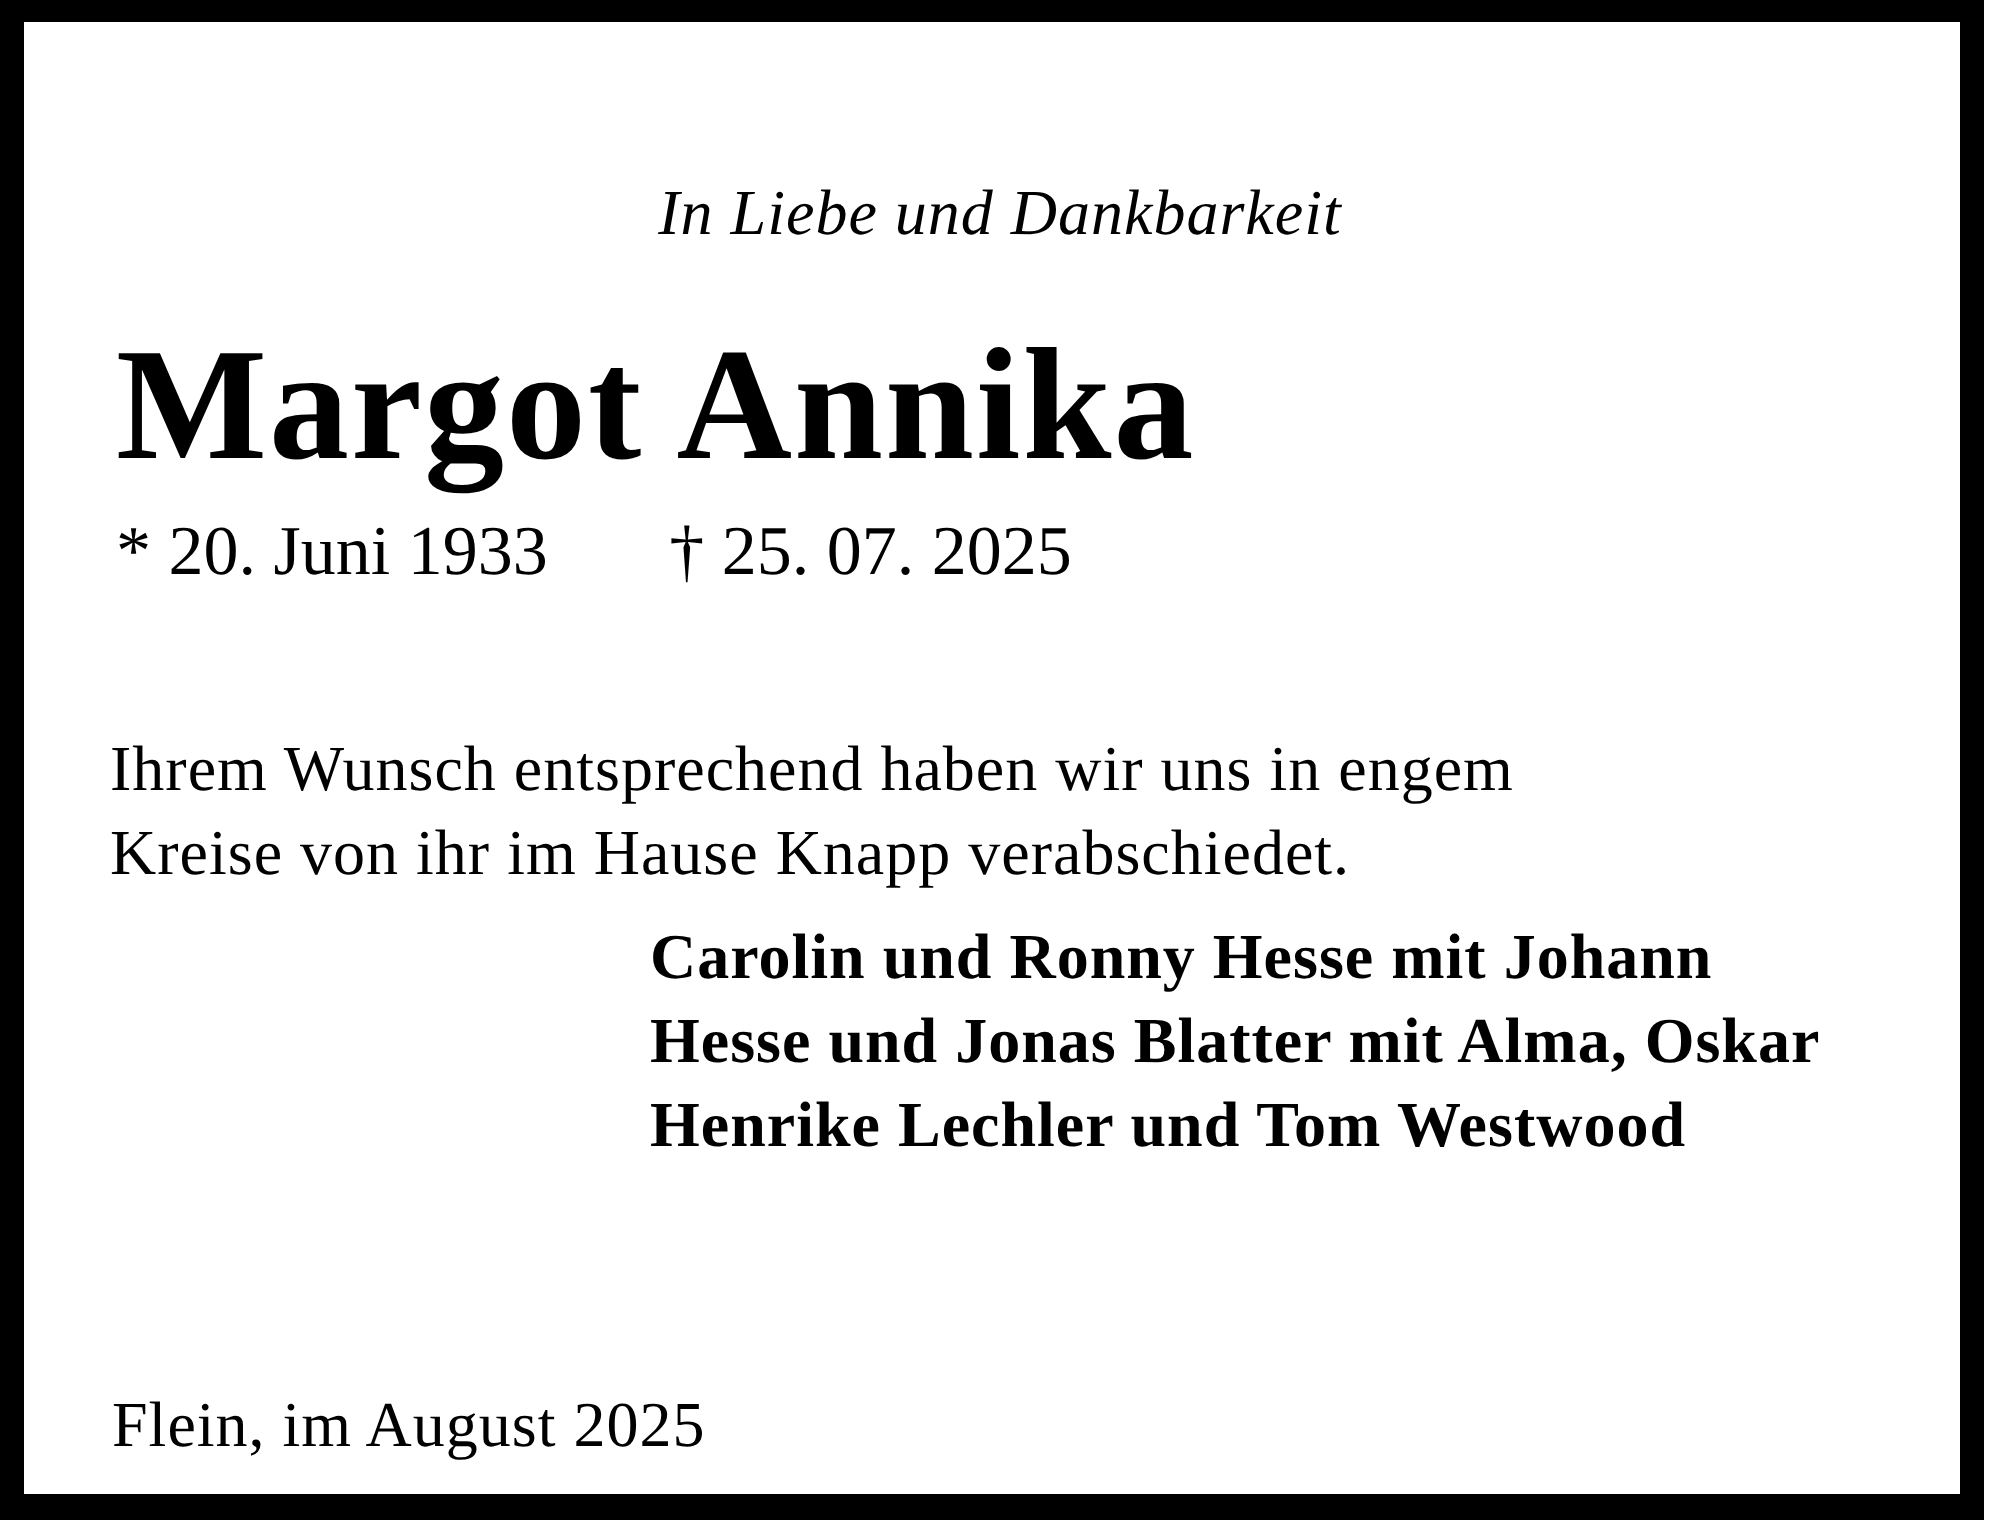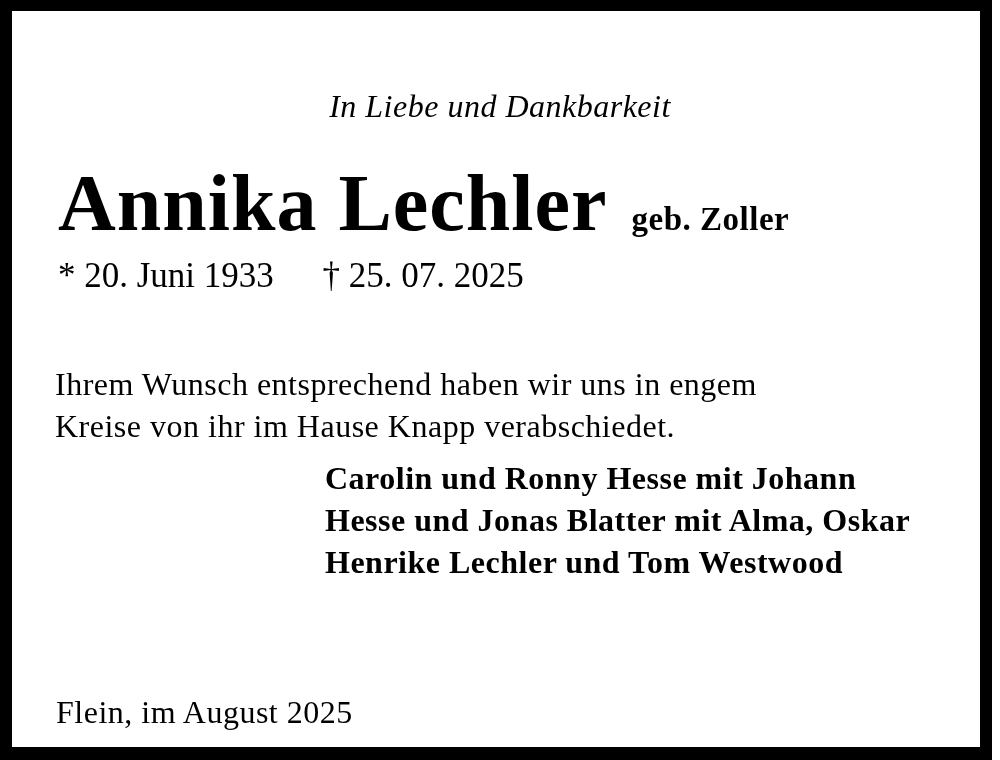--- a/index.html
+++ b/index.html
@@ -53,21 +53,21 @@
   }
   .dates-row {
     position: absolute;
     top: 244px;
     left: 46px;
     font-size: 35px;
     line-height: 42px;
     white-space: nowrap;
   }
   .death-date {
-    margin-left: 40px;
+    margin-left: 52px;
   }
   .farewell {
     position: absolute;
     top: 330px;
     left: 43px;
     font-size: 32px;
     line-height: 42px;
     letter-spacing: 0.5px;
     white-space: nowrap;
     margin-top: 22px;
@@ -93,22 +93,21 @@
   }
 </style>
 </head>
 <body>
 
 <div class="notice-frame">
 
   <div class="tribute">In Liebe und Dankbarkeit</div>
 
   <div class="headline-row">
-    <span class="deceased-name">Annika Lechler</span>
-    <span class="maiden-name">geb. Zoller</span>
+    <span class="deceased-name">Margot Annika</span>
   </div>
 
   <div class="dates-row">
     <span class="birth-date">* 20. Juni 1933</span>
     <span class="death-date">† 25. 07. 2025</span>
   </div>
 
   <div class="farewell">
     <div>Ihrem Wunsch entsprechend haben wir uns in engem</div>
     <div>Kreise von ihr im Hause Knapp verabschiedet.</div>

